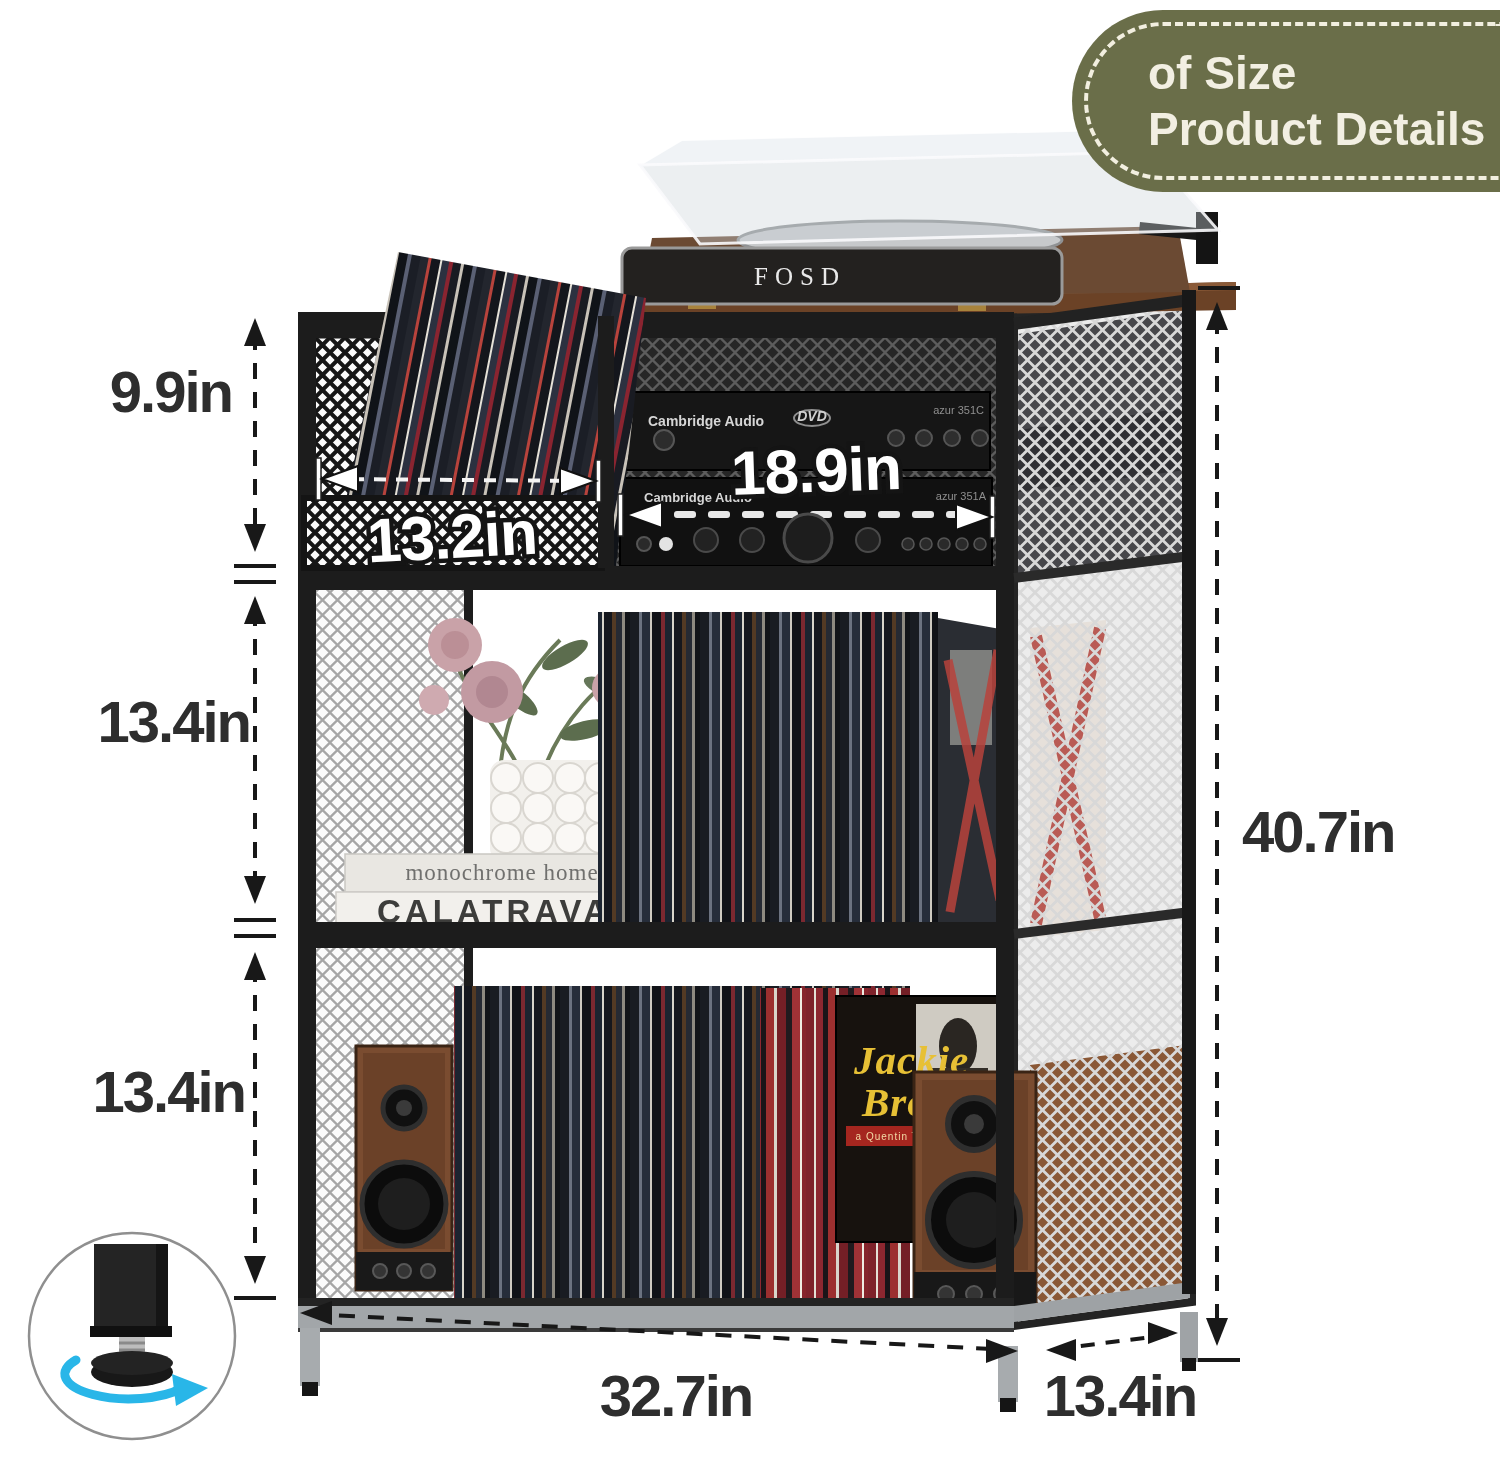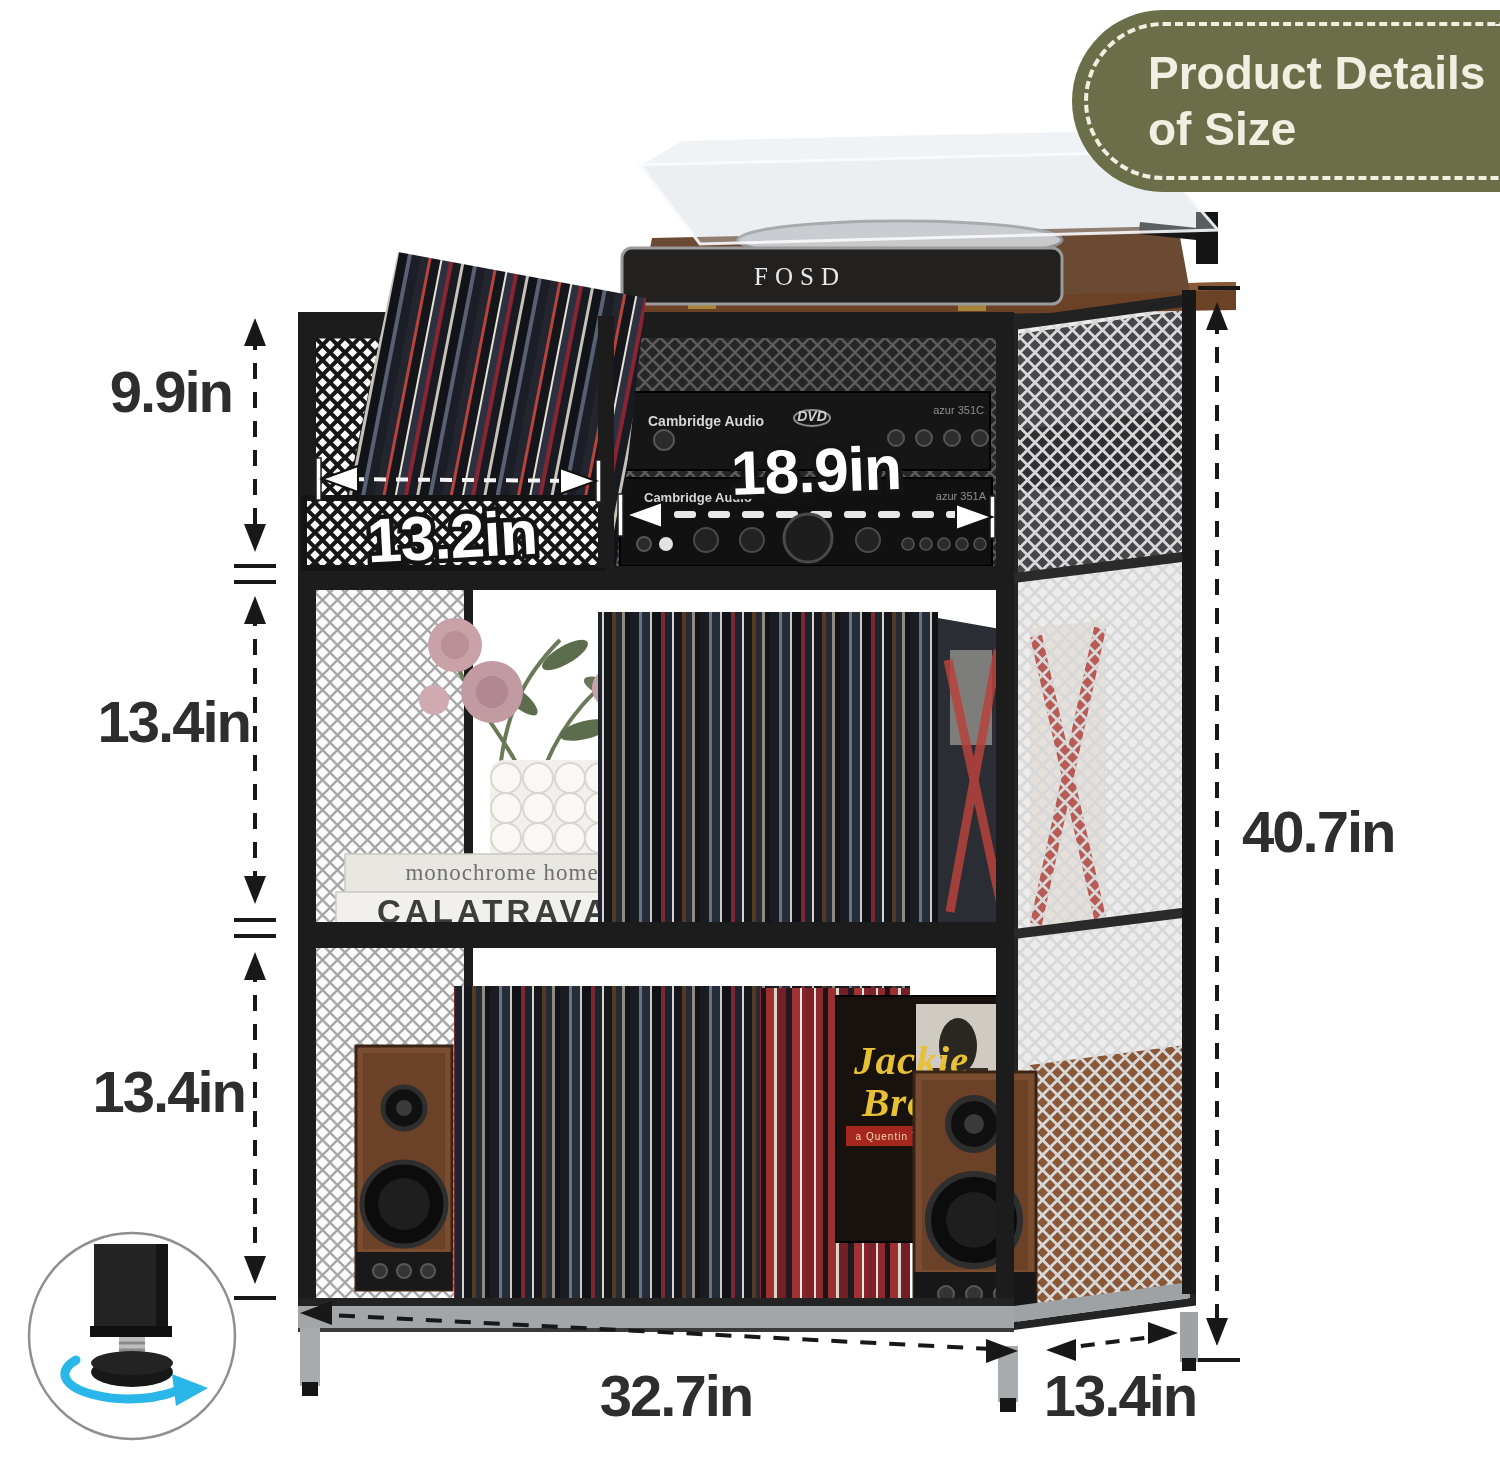--- a/index.html
+++ b/index.html
@@ -383,18 +383,18 @@
     </g>
     <g>
       <path d="M76,1360 A62,24 0 1 0 182,1388" stroke="#29b6e8" stroke-width="9" fill="none" stroke-linecap="round"></path>
       <polygon points="172,1374 208,1388 176,1406" fill="#29b6e8"></polygon>
     </g>
   </g>
 </svg>
 
 <div class="badge">
   <div class="badge-inner">
+    <div class="badge-line">of Size</div>
     <div class="badge-line">Product Details</div>
-    <div class="badge-line">of Size</div>
   </div>
 </div>
 
 </div>
 
 </body></html>

